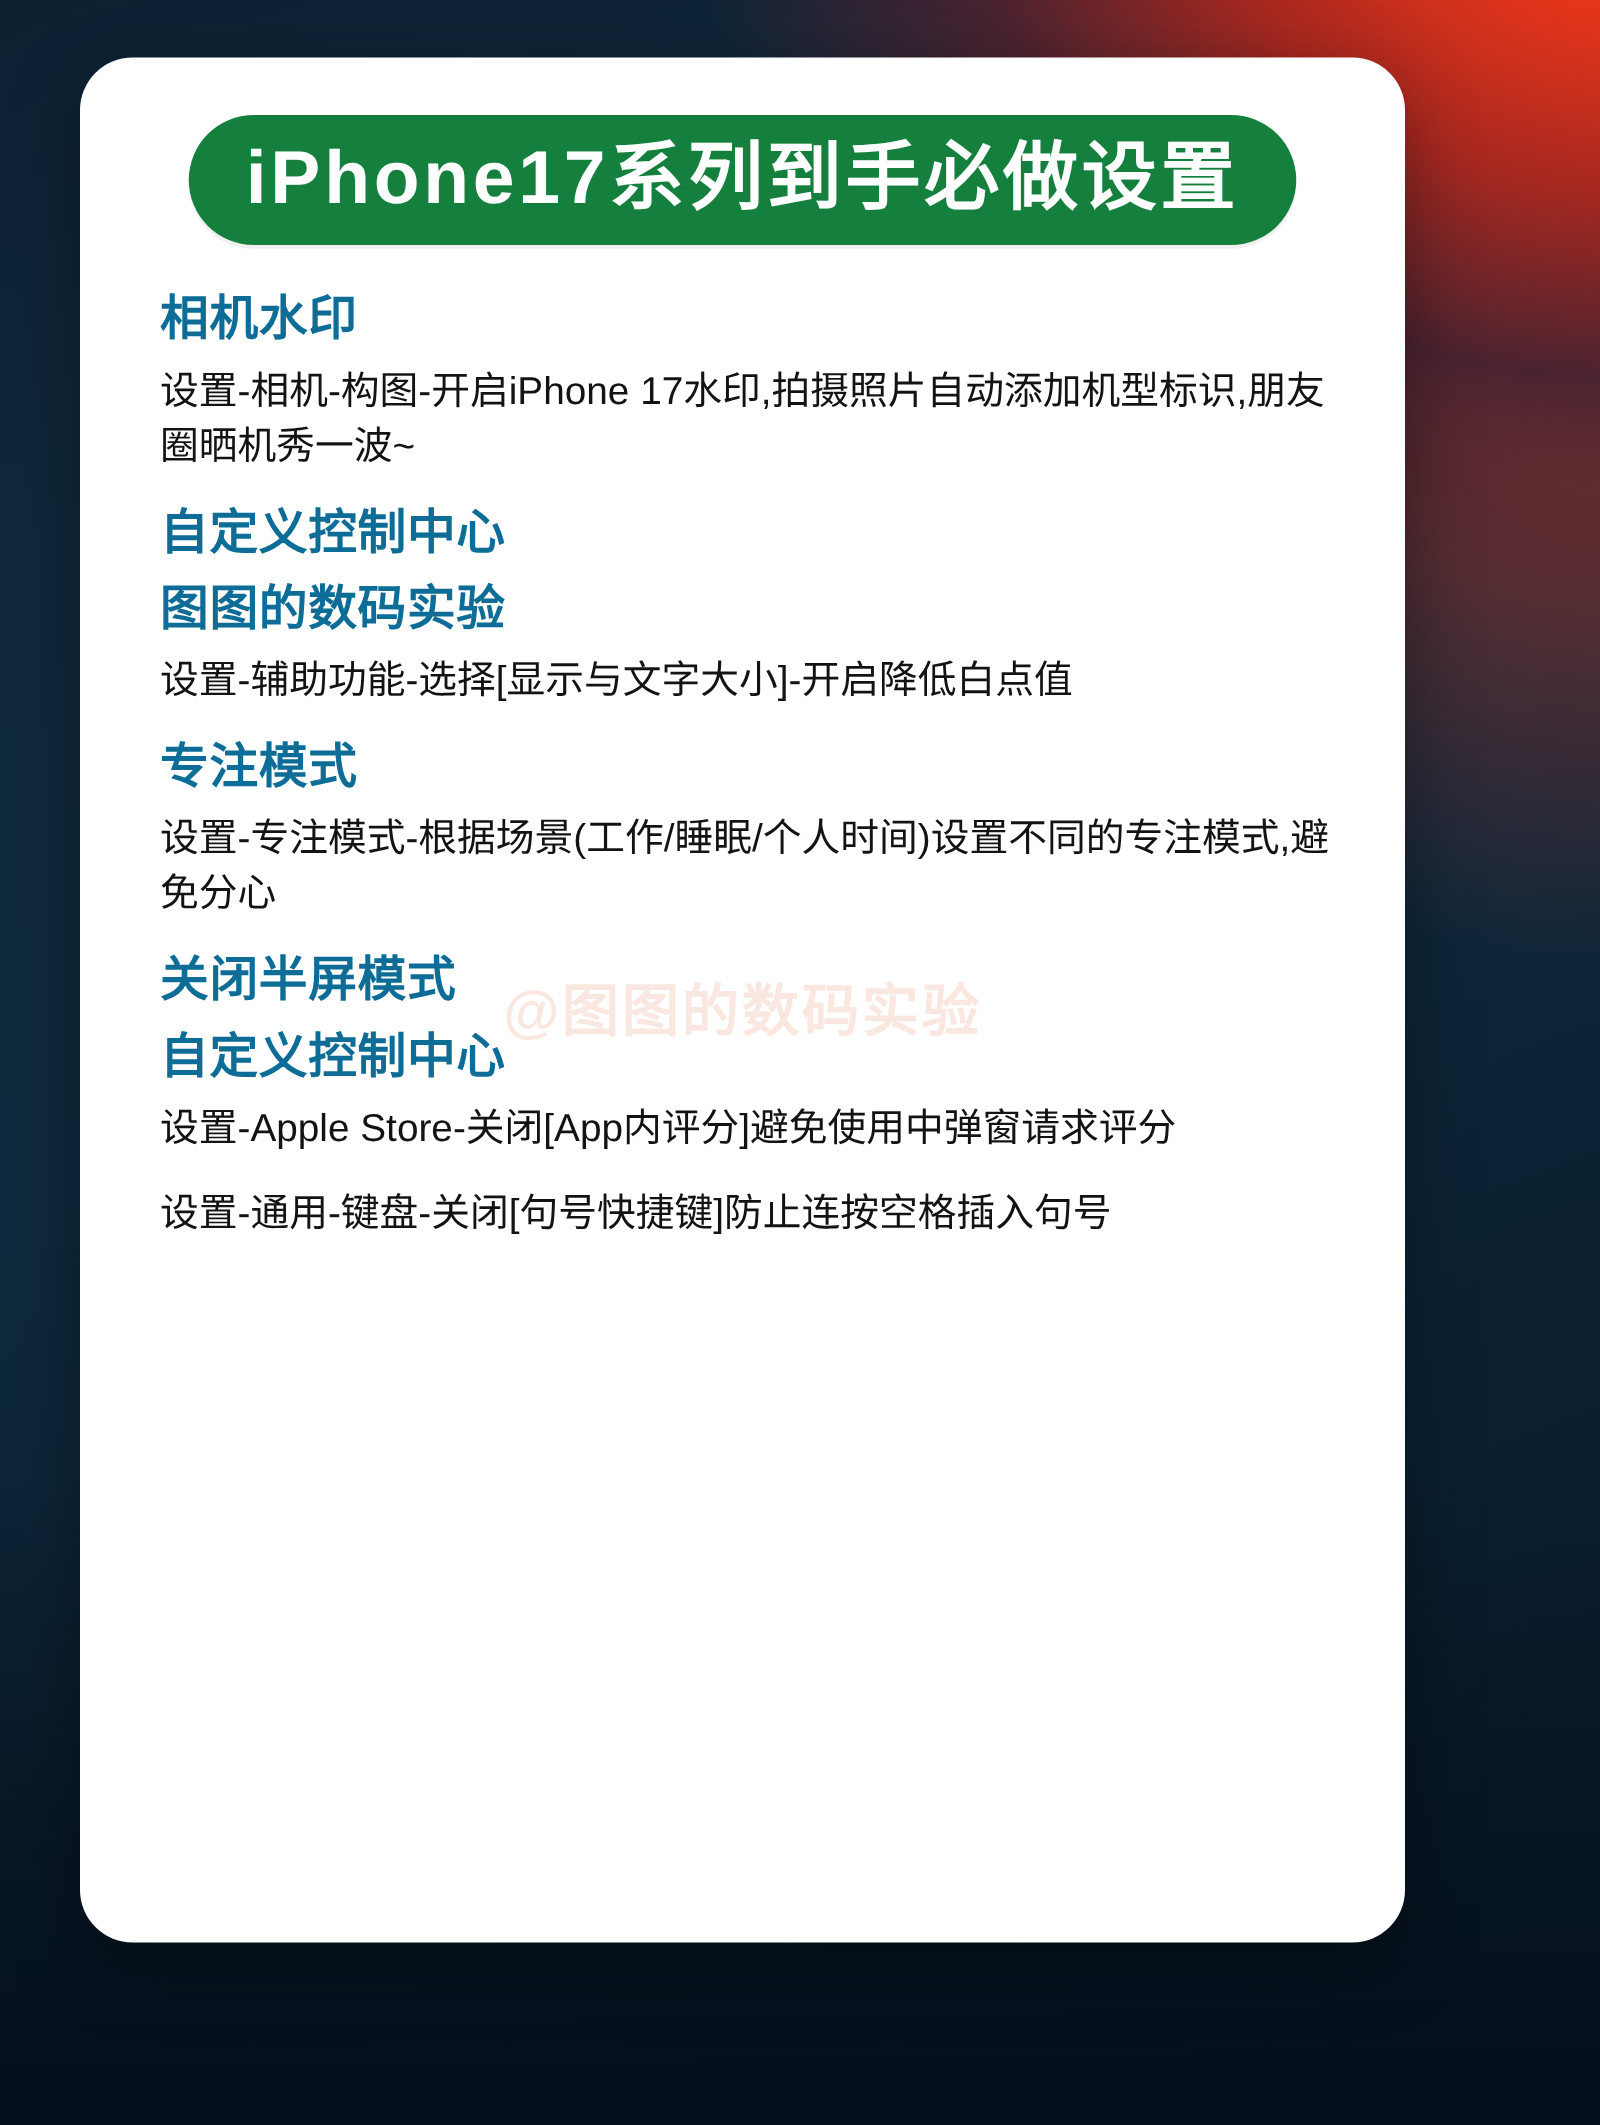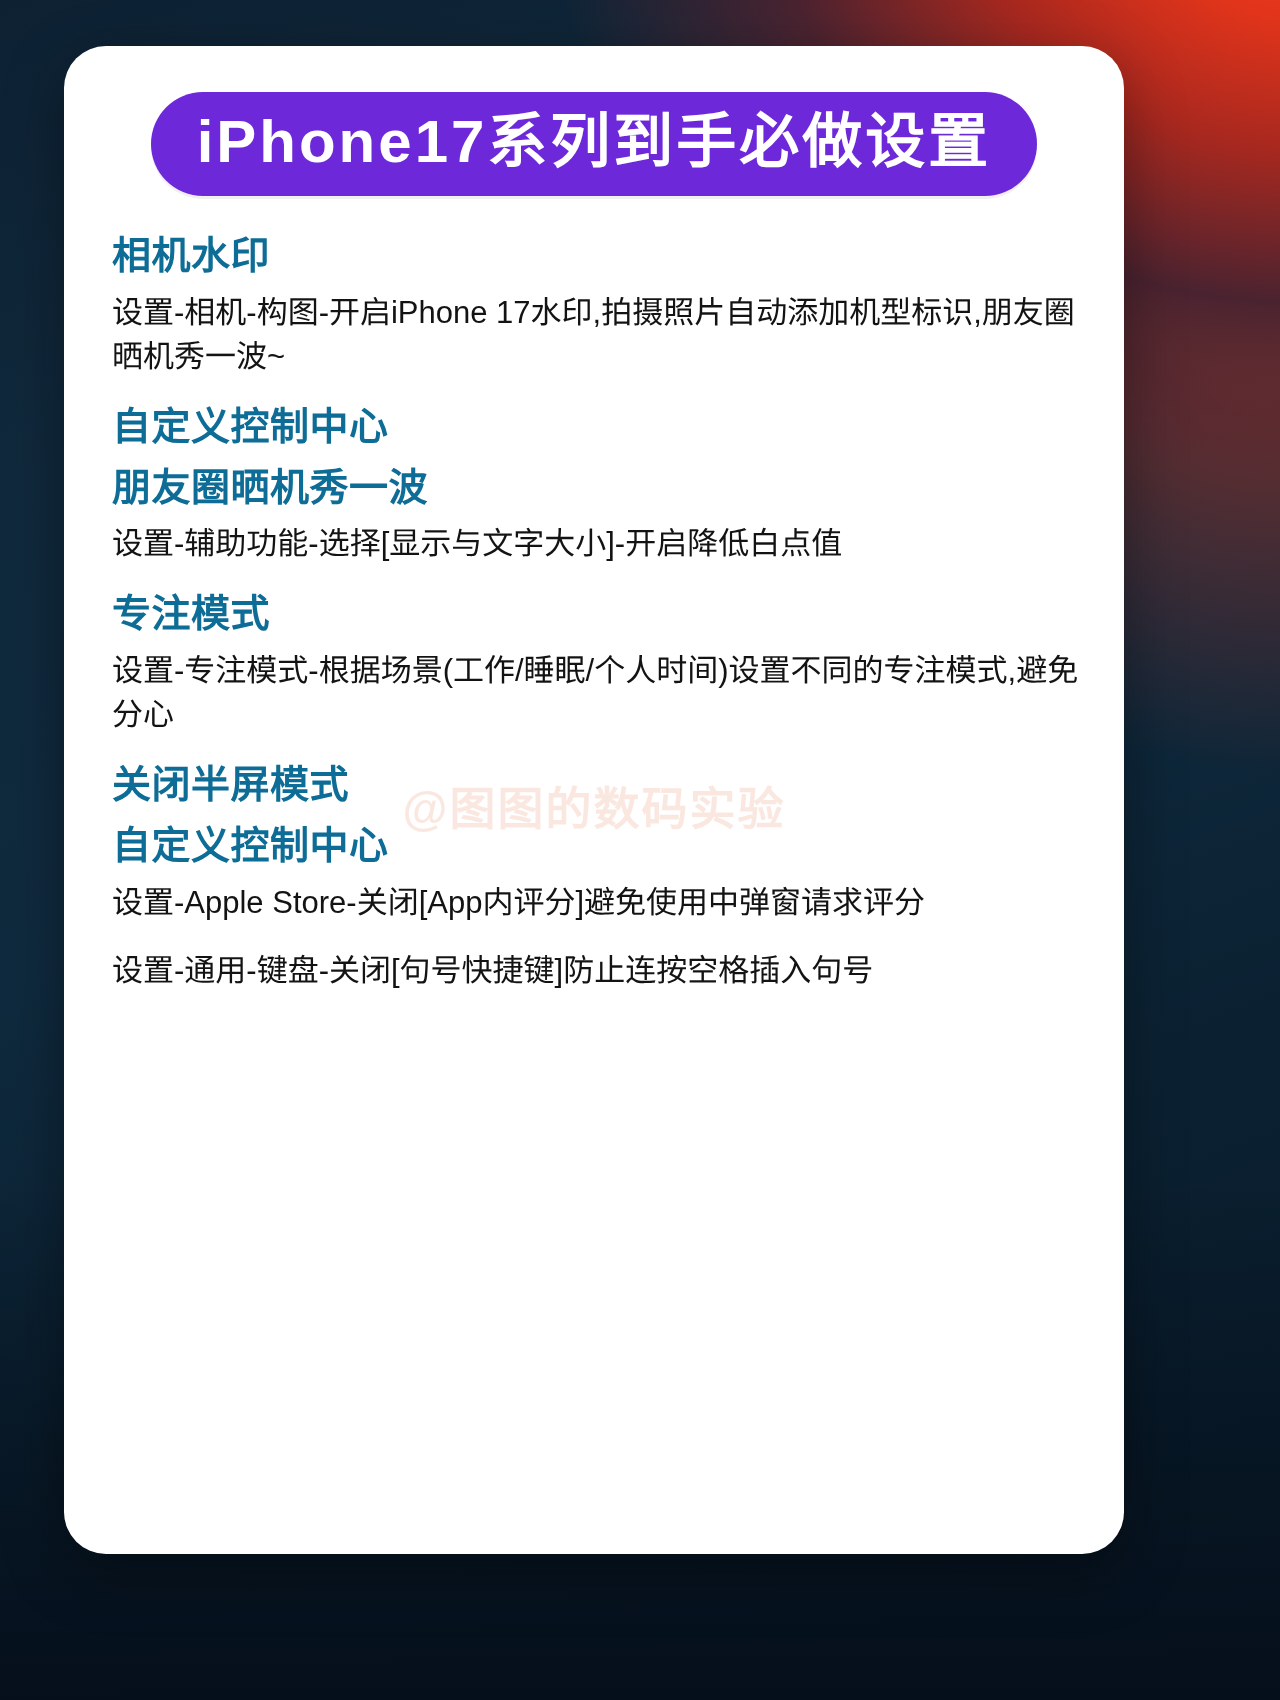--- a/index.html
+++ b/index.html
@@ -63,36 +63,36 @@
 
   
   .title-wrap {
     position: absolute;
     left: 0; right: 0;
     top: 46px;
     display: flex;
     justify-content: center;
   }
   .title-pill {
-    background: #6d28d9;
+    background: #15803d;
     color: #ffffff;
     border-radius: 54px;
     padding: 17px 46px 21px 46px;
     font-size: 60px;
     font-weight: 700;
     letter-spacing: 3px;
     line-height: 1.1;
     white-space: nowrap;
     box-shadow: 0 3px 0 rgba(0,0,0,0.06);
   }
 
   
   .content {
     position: absolute;
-    left: 48px;
+    left: 64px;
     right: 40px;
     top: 186px;
   }
   .section {
     margin-bottom: 12px;
   }
   .sec-title {
     color: #0e6d96;
     font-size: 39px;
     font-weight: 700;
@@ -126,21 +126,21 @@
       <div class="section">
         <h2 class="sec-title">相机水印</h2>
         <p class="sec-body">设置-相机-构图-开启iPhone 17水印,拍摄照片自动添加机型标识,朋友圈晒机秀一波~</p>
       </div>
 
       <div class="section">
         <h2 class="sec-title">自定义控制中心</h2>
       </div>
 
       <div class="section">
-        <h2 class="sec-title">朋友圈晒机秀一波</h2>
+        <h2 class="sec-title">图图的数码实验</h2>
         <p class="sec-body">设置-辅助功能-选择[显示与文字大小]-开启降低白点值</p>
       </div>
 
       <div class="section">
         <h2 class="sec-title">专注模式</h2>
         <p class="sec-body">设置-专注模式-根据场景(工作/睡眠/个人时间)设置不同的专注模式,避免分心</p>
       </div>
 
       <div class="section">
         <h2 class="sec-title">关闭半屏模式</h2>

